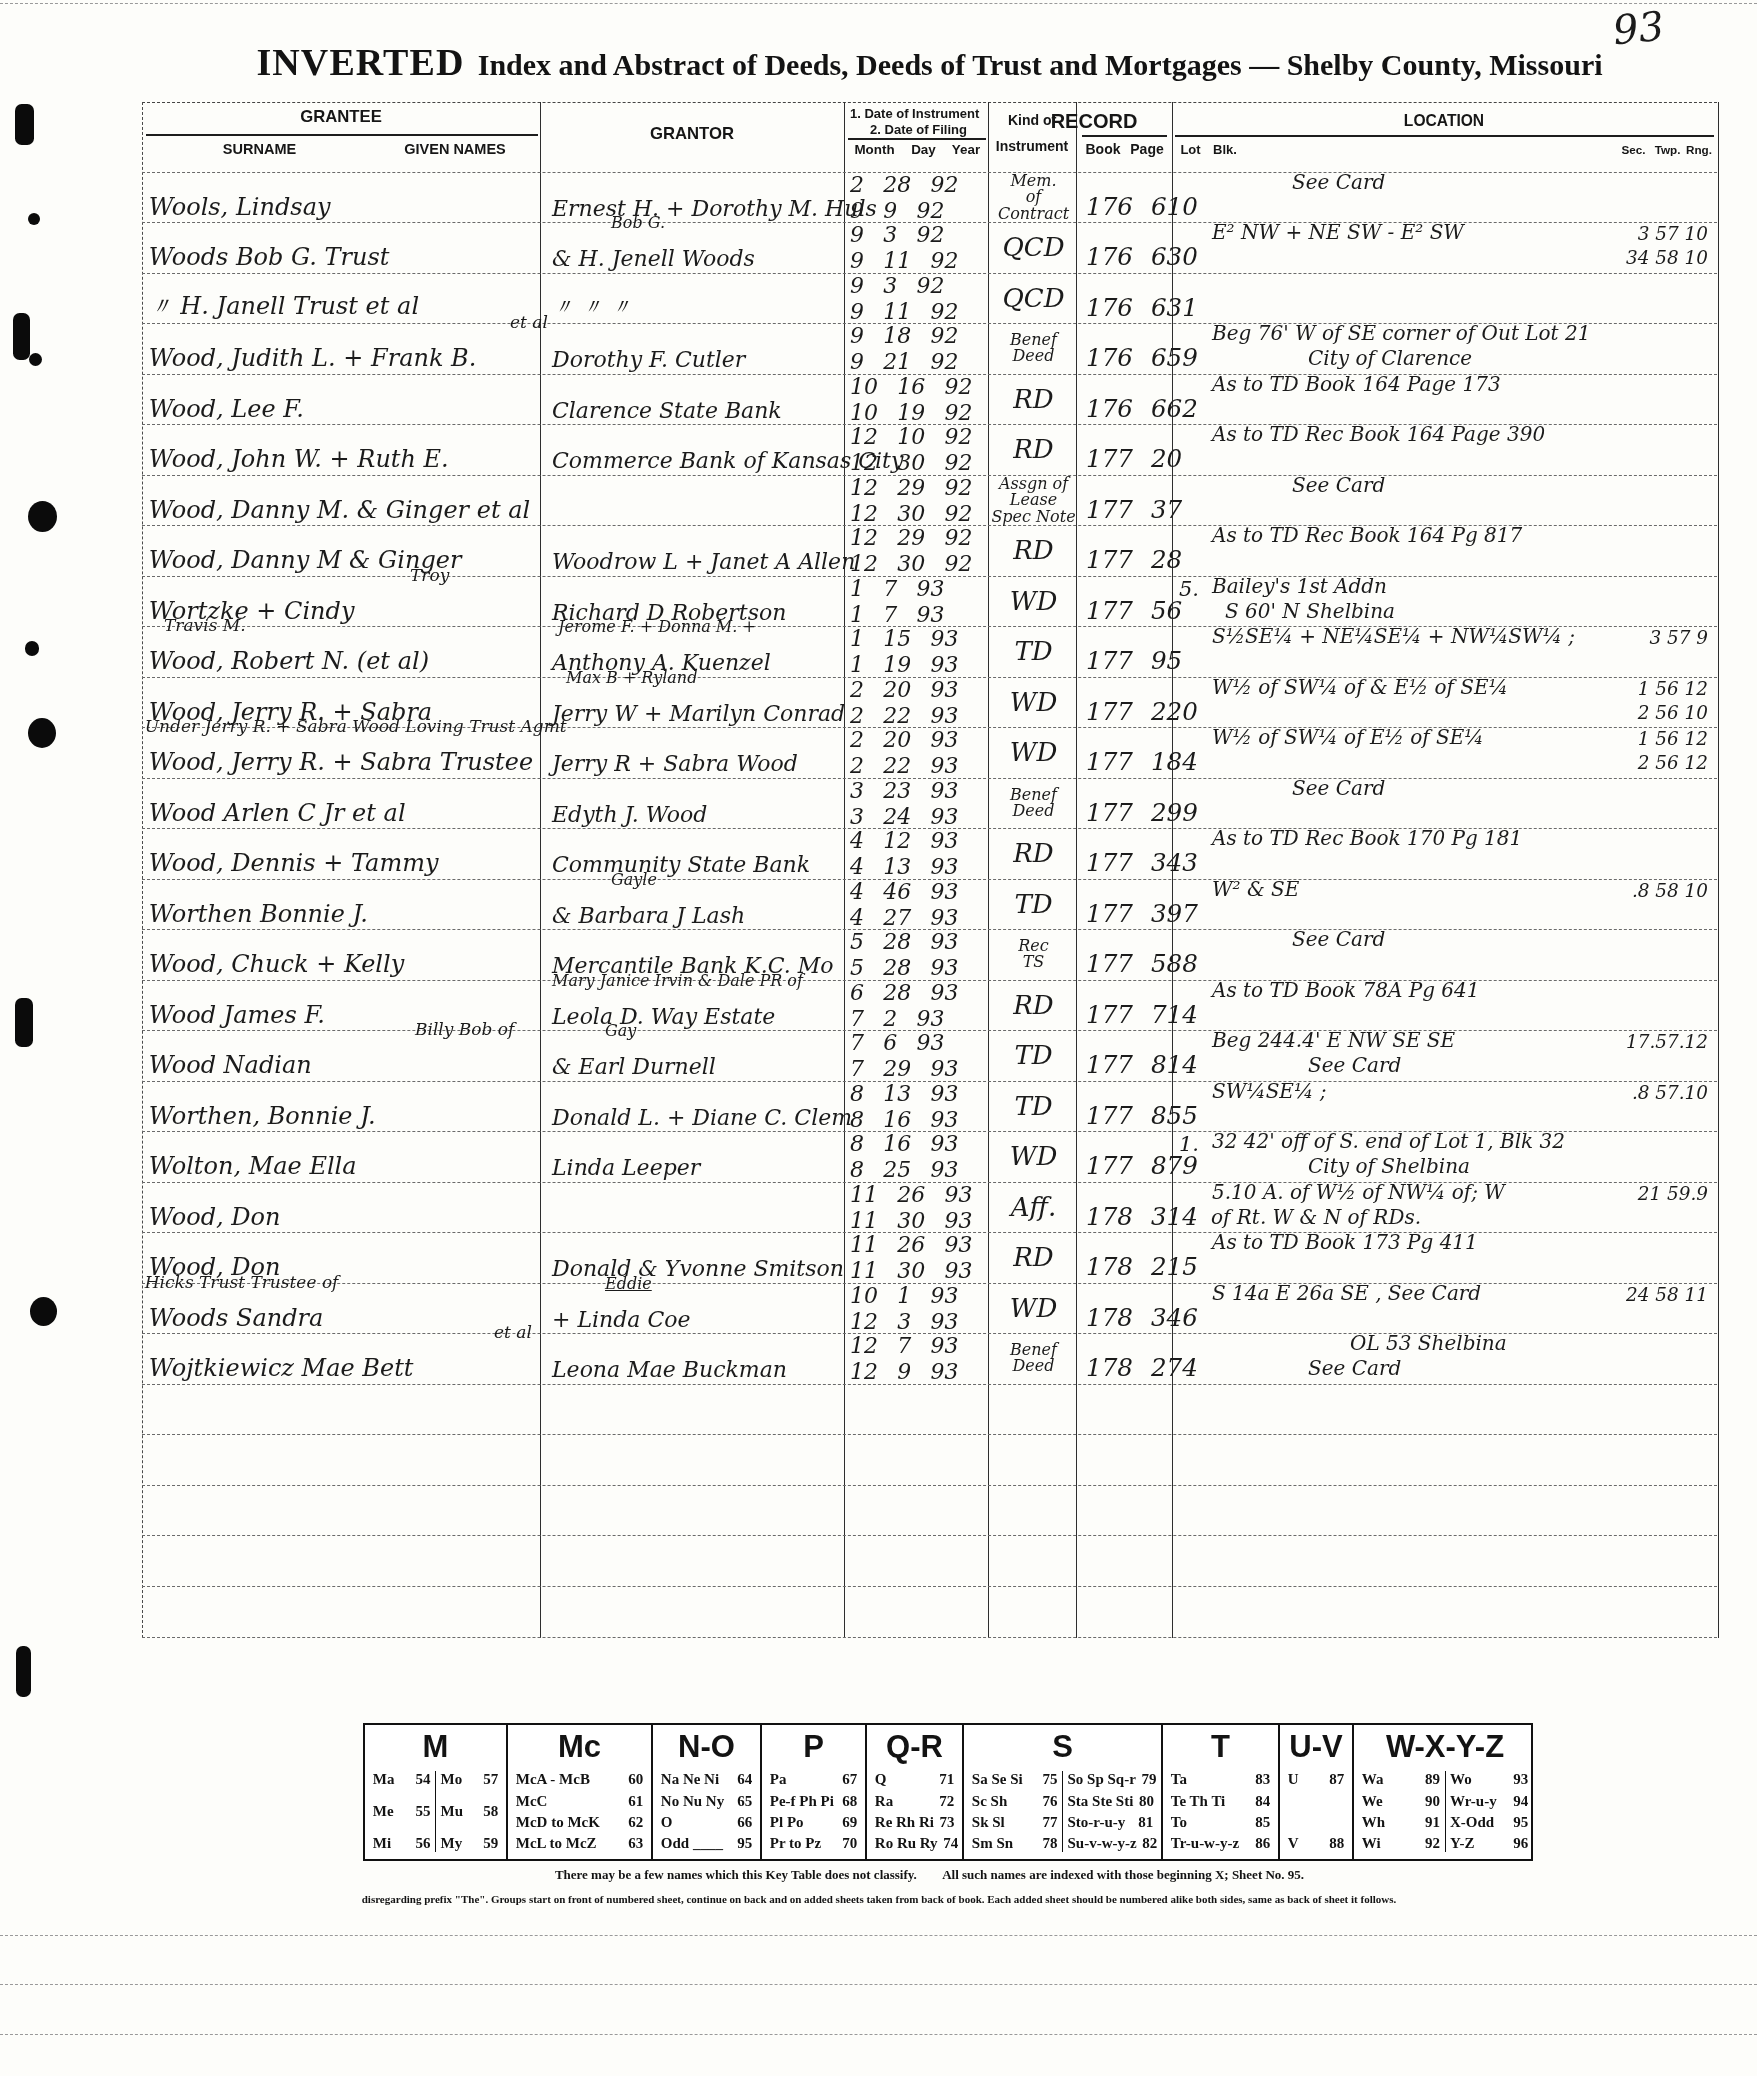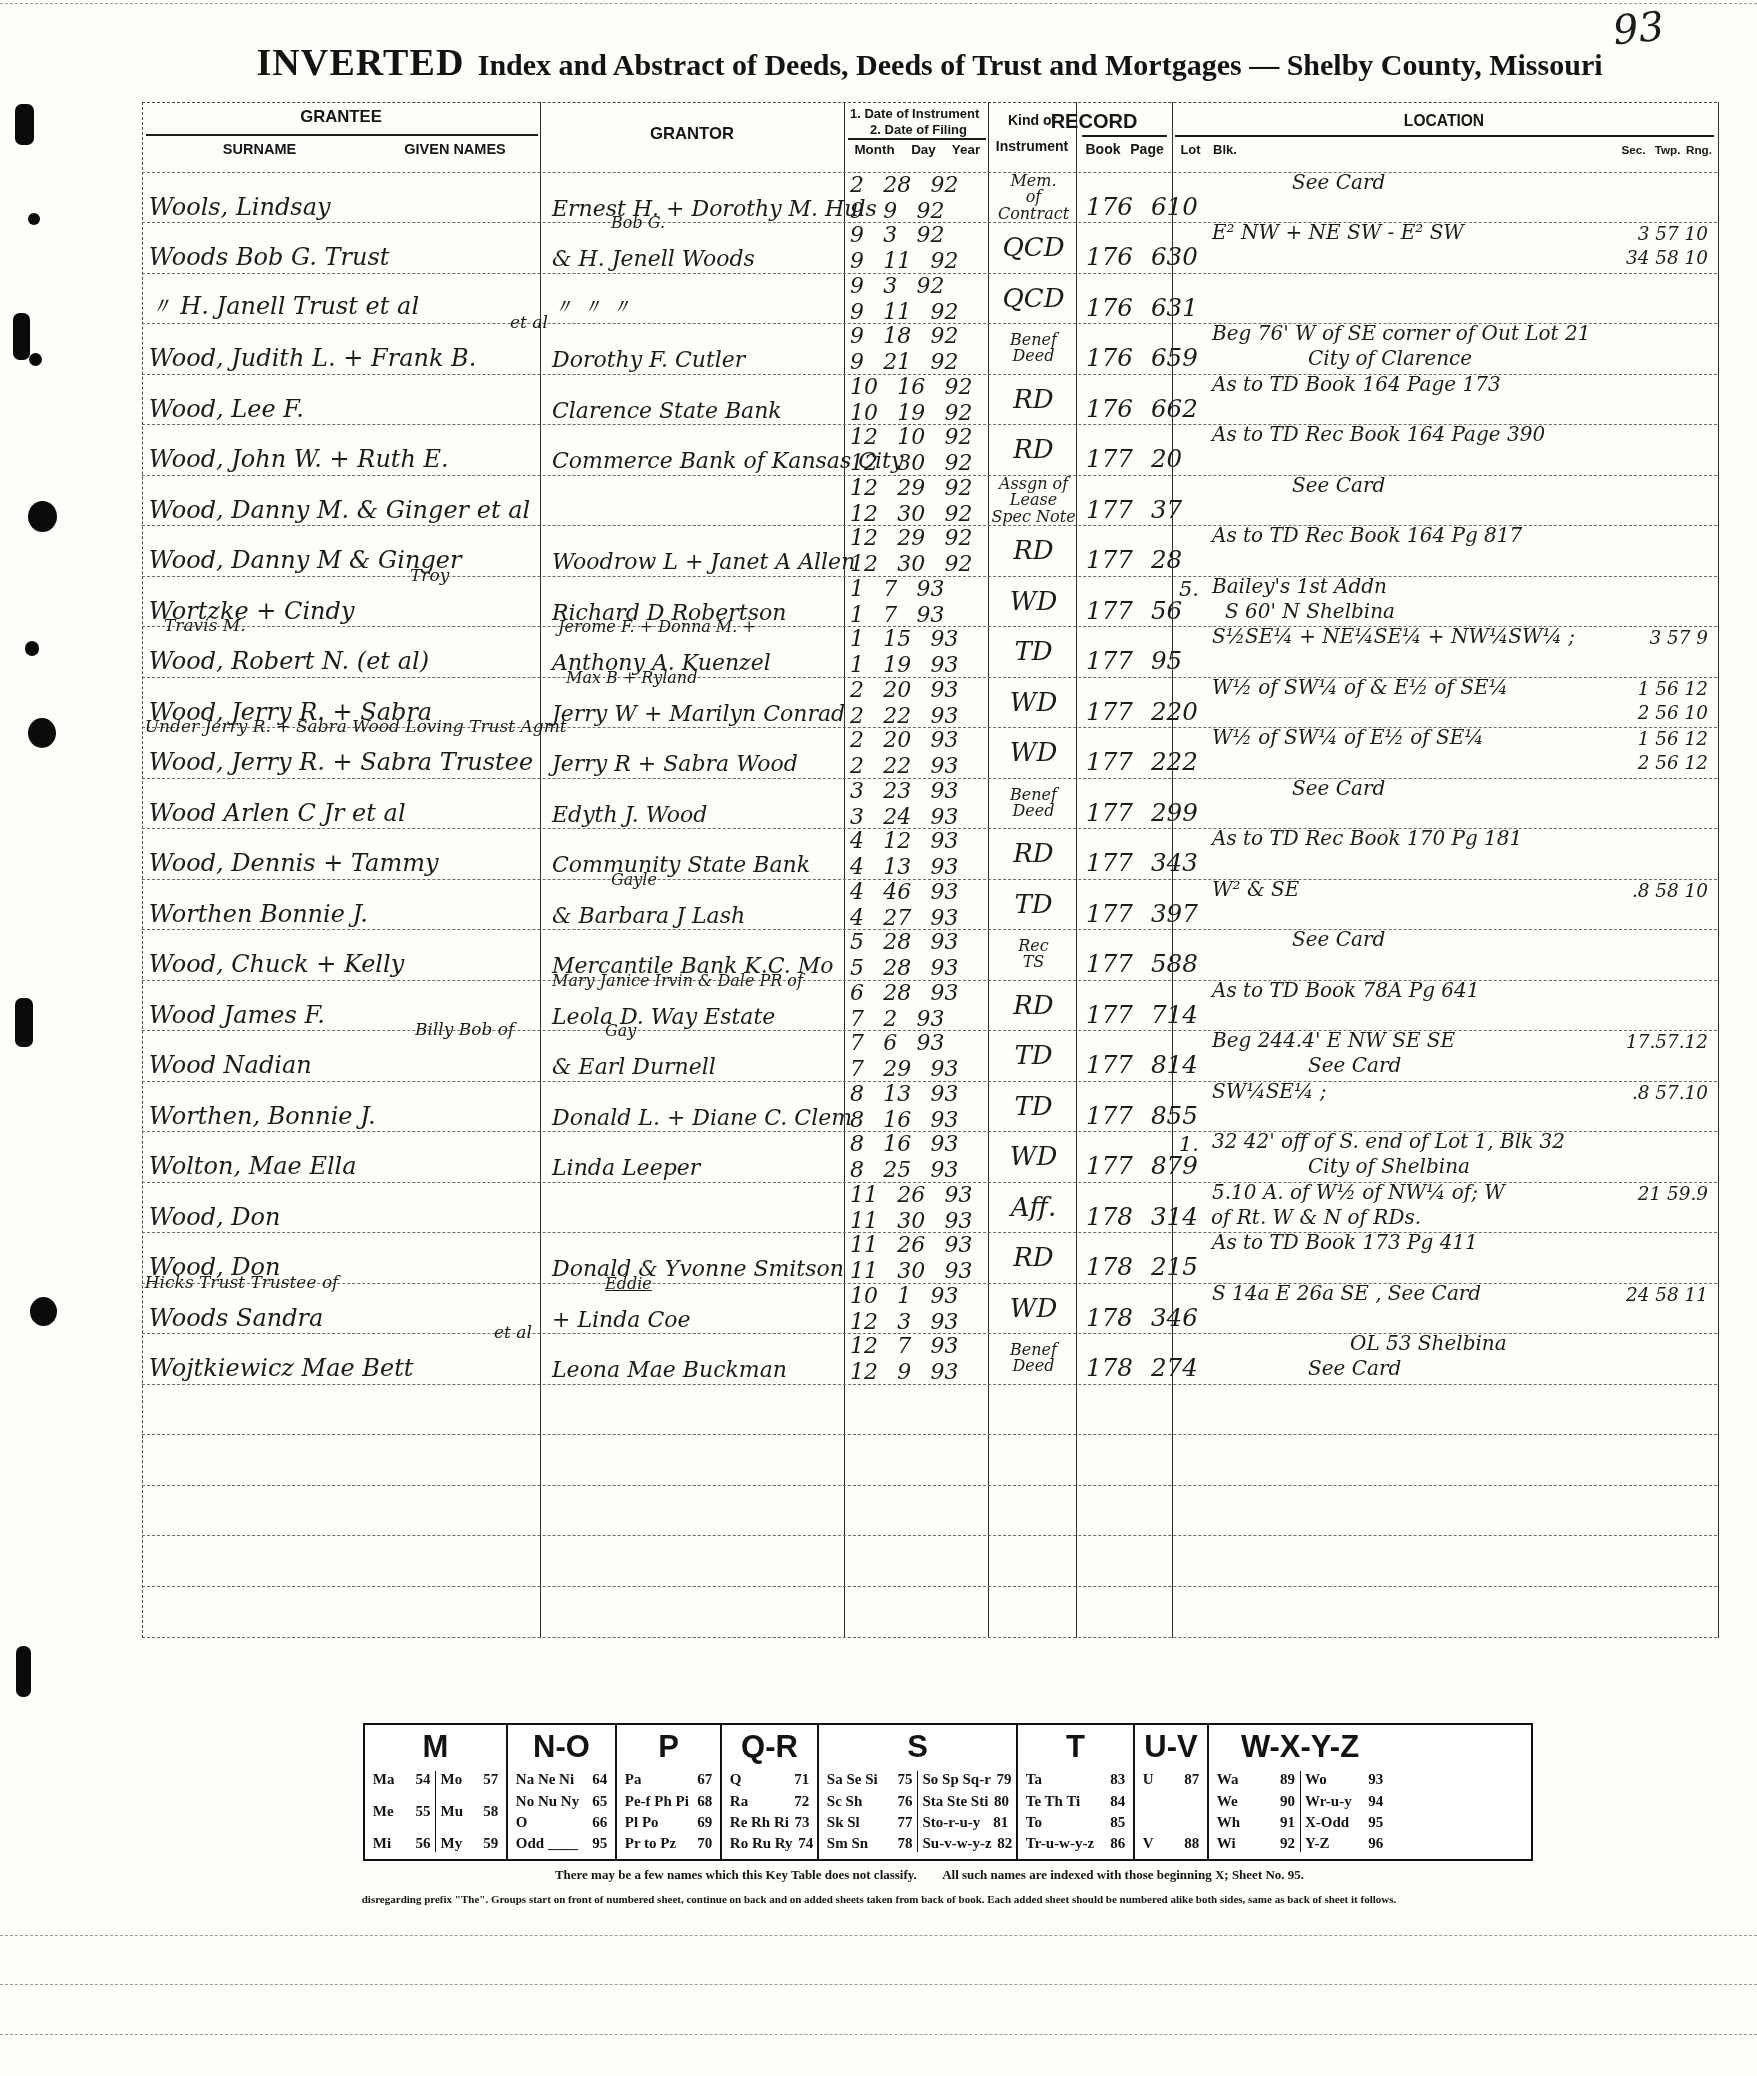--- a/index.html
+++ b/index.html
@@ -287,21 +287,21 @@
     </div>
     <div class="row" style="top: 727px;">
       <div class="hw f-g1" style="left: 2.8px;">Under Jerry R. + Sabra Wood Loving Trust Agmt</div>
       <div class="hw f-g2">Wood, Jerry R. + Sabra Trustee</div>
       <div class="hw f-gr2">Jerry R + Sabra Wood</div>
       <div class="hw f-d1">2 20 93</div>
       <div class="hw f-d2">2 22 93</div>
       <div class="hw f-kind kind-big">WD</div>
       <div class="hw f-rec">
         <span>177</span>
-        <span>222</span>
+        <span>184</span>
       </div>
       <div class="hw f-loc1">W½ of SW¼ of E½ of SE¼</div>
       <div class="hw f-sec1">1 56 12</div>
       <div class="hw f-sec2">2 56 12</div>
     </div>
     <div class="row" style="top: 778px;">
       <div class="hw f-g2">Wood      Arlen C Jr et al</div>
       <div class="hw f-gr2">Edyth J. Wood</div>
       <div class="hw f-d1">3 23 93</div>
       <div class="hw f-d2">3 24 93</div>
@@ -488,20 +488,43 @@
             <span>Mo</span>
             <span class="n">57</span>
           </div>
           <div class="kt-item">
             <span>Mu</span>
             <span class="n">58</span>
           </div>
           <div class="kt-item">
             <span>My</span>
             <span class="n">59</span>
+          </div>
+        </div>
+      </div>
+    </div>
+    <div class="kt-group" style="width: 145px; flex: 0 0 145px;">
+      <div class="kt-head">Mc</div>
+      <div class="kt-cols">
+        <div class="kt-col">
+          <div class="kt-item">
+            <span>McA - McB</span>
+            <span class="n">60</span>
+          </div>
+          <div class="kt-item">
+            <span>McC</span>
+            <span class="n">61</span>
+          </div>
+          <div class="kt-item">
+            <span>McD to McK</span>
+            <span class="n">62</span>
+          </div>
+          <div class="kt-item">
+            <span>McL to McZ</span>
+            <span class="n">63</span>
           </div>
         </div>
       </div>
     </div>
     <div class="kt-group" style="width: 109px; flex: 0 0 109px;">
       <div class="kt-head">N-O</div>
       <div class="kt-cols">
         <div class="kt-col">
           <div class="kt-item">
             <span>Na Ne Ni</span>

